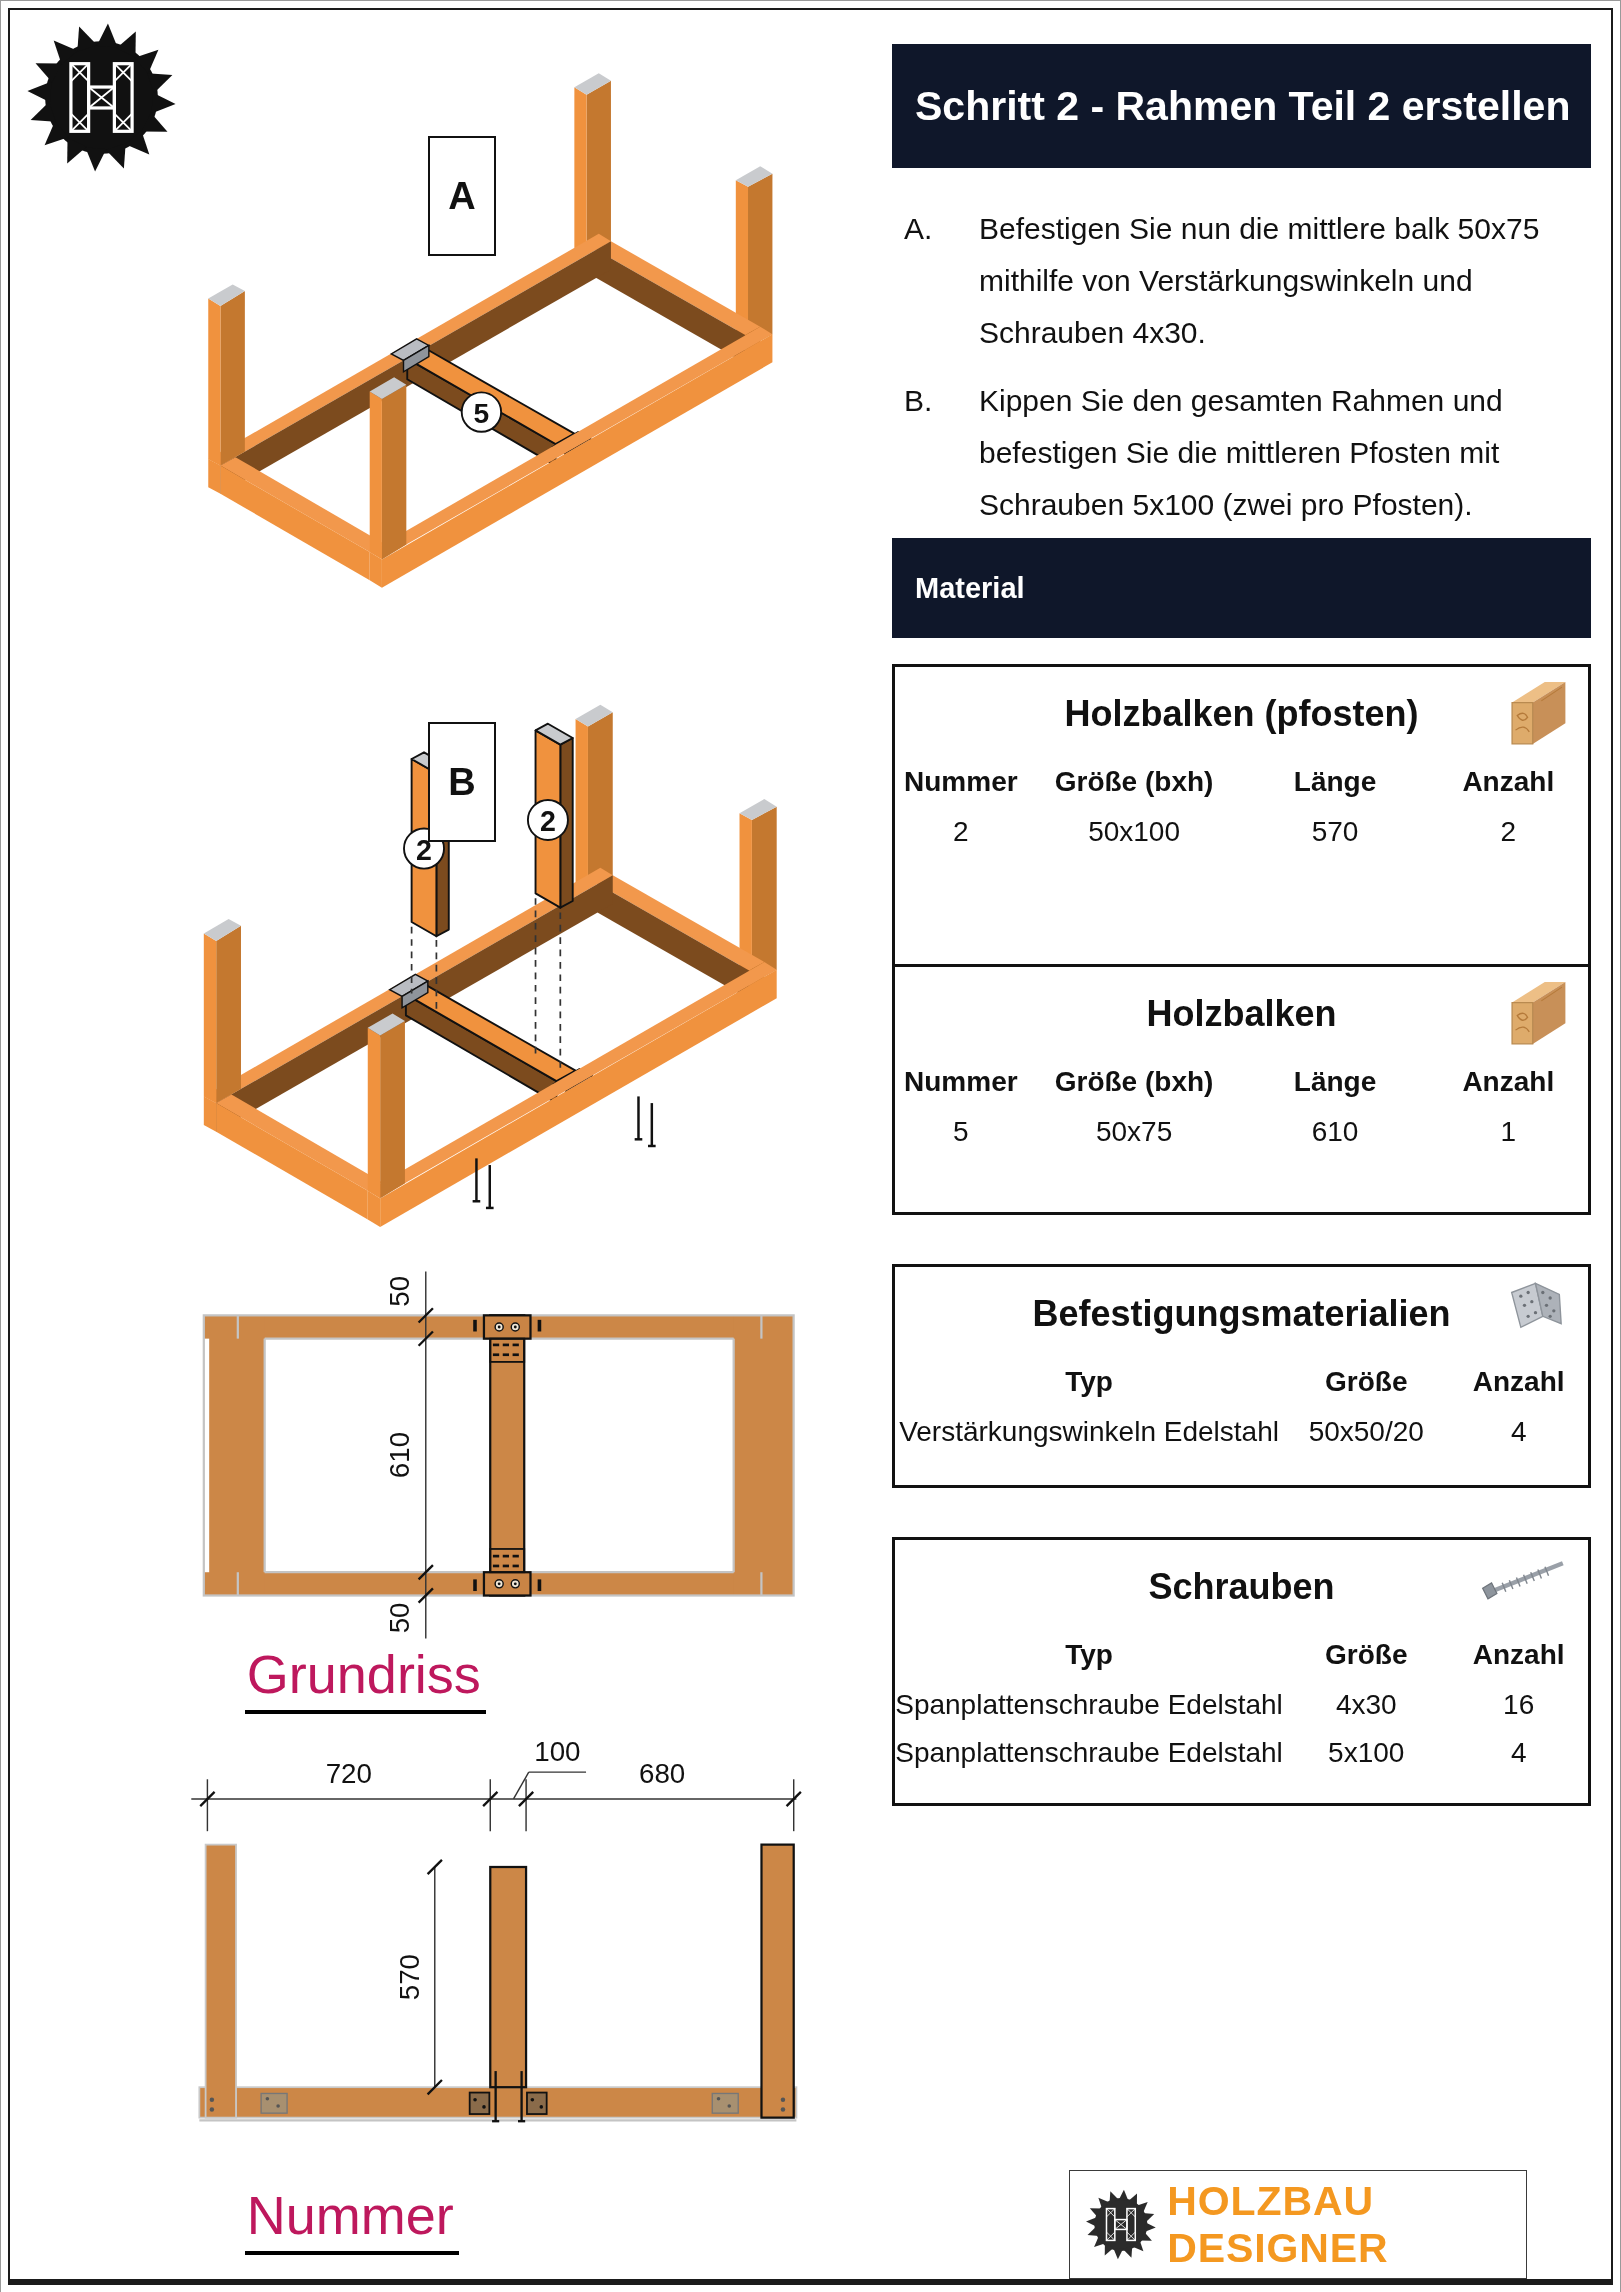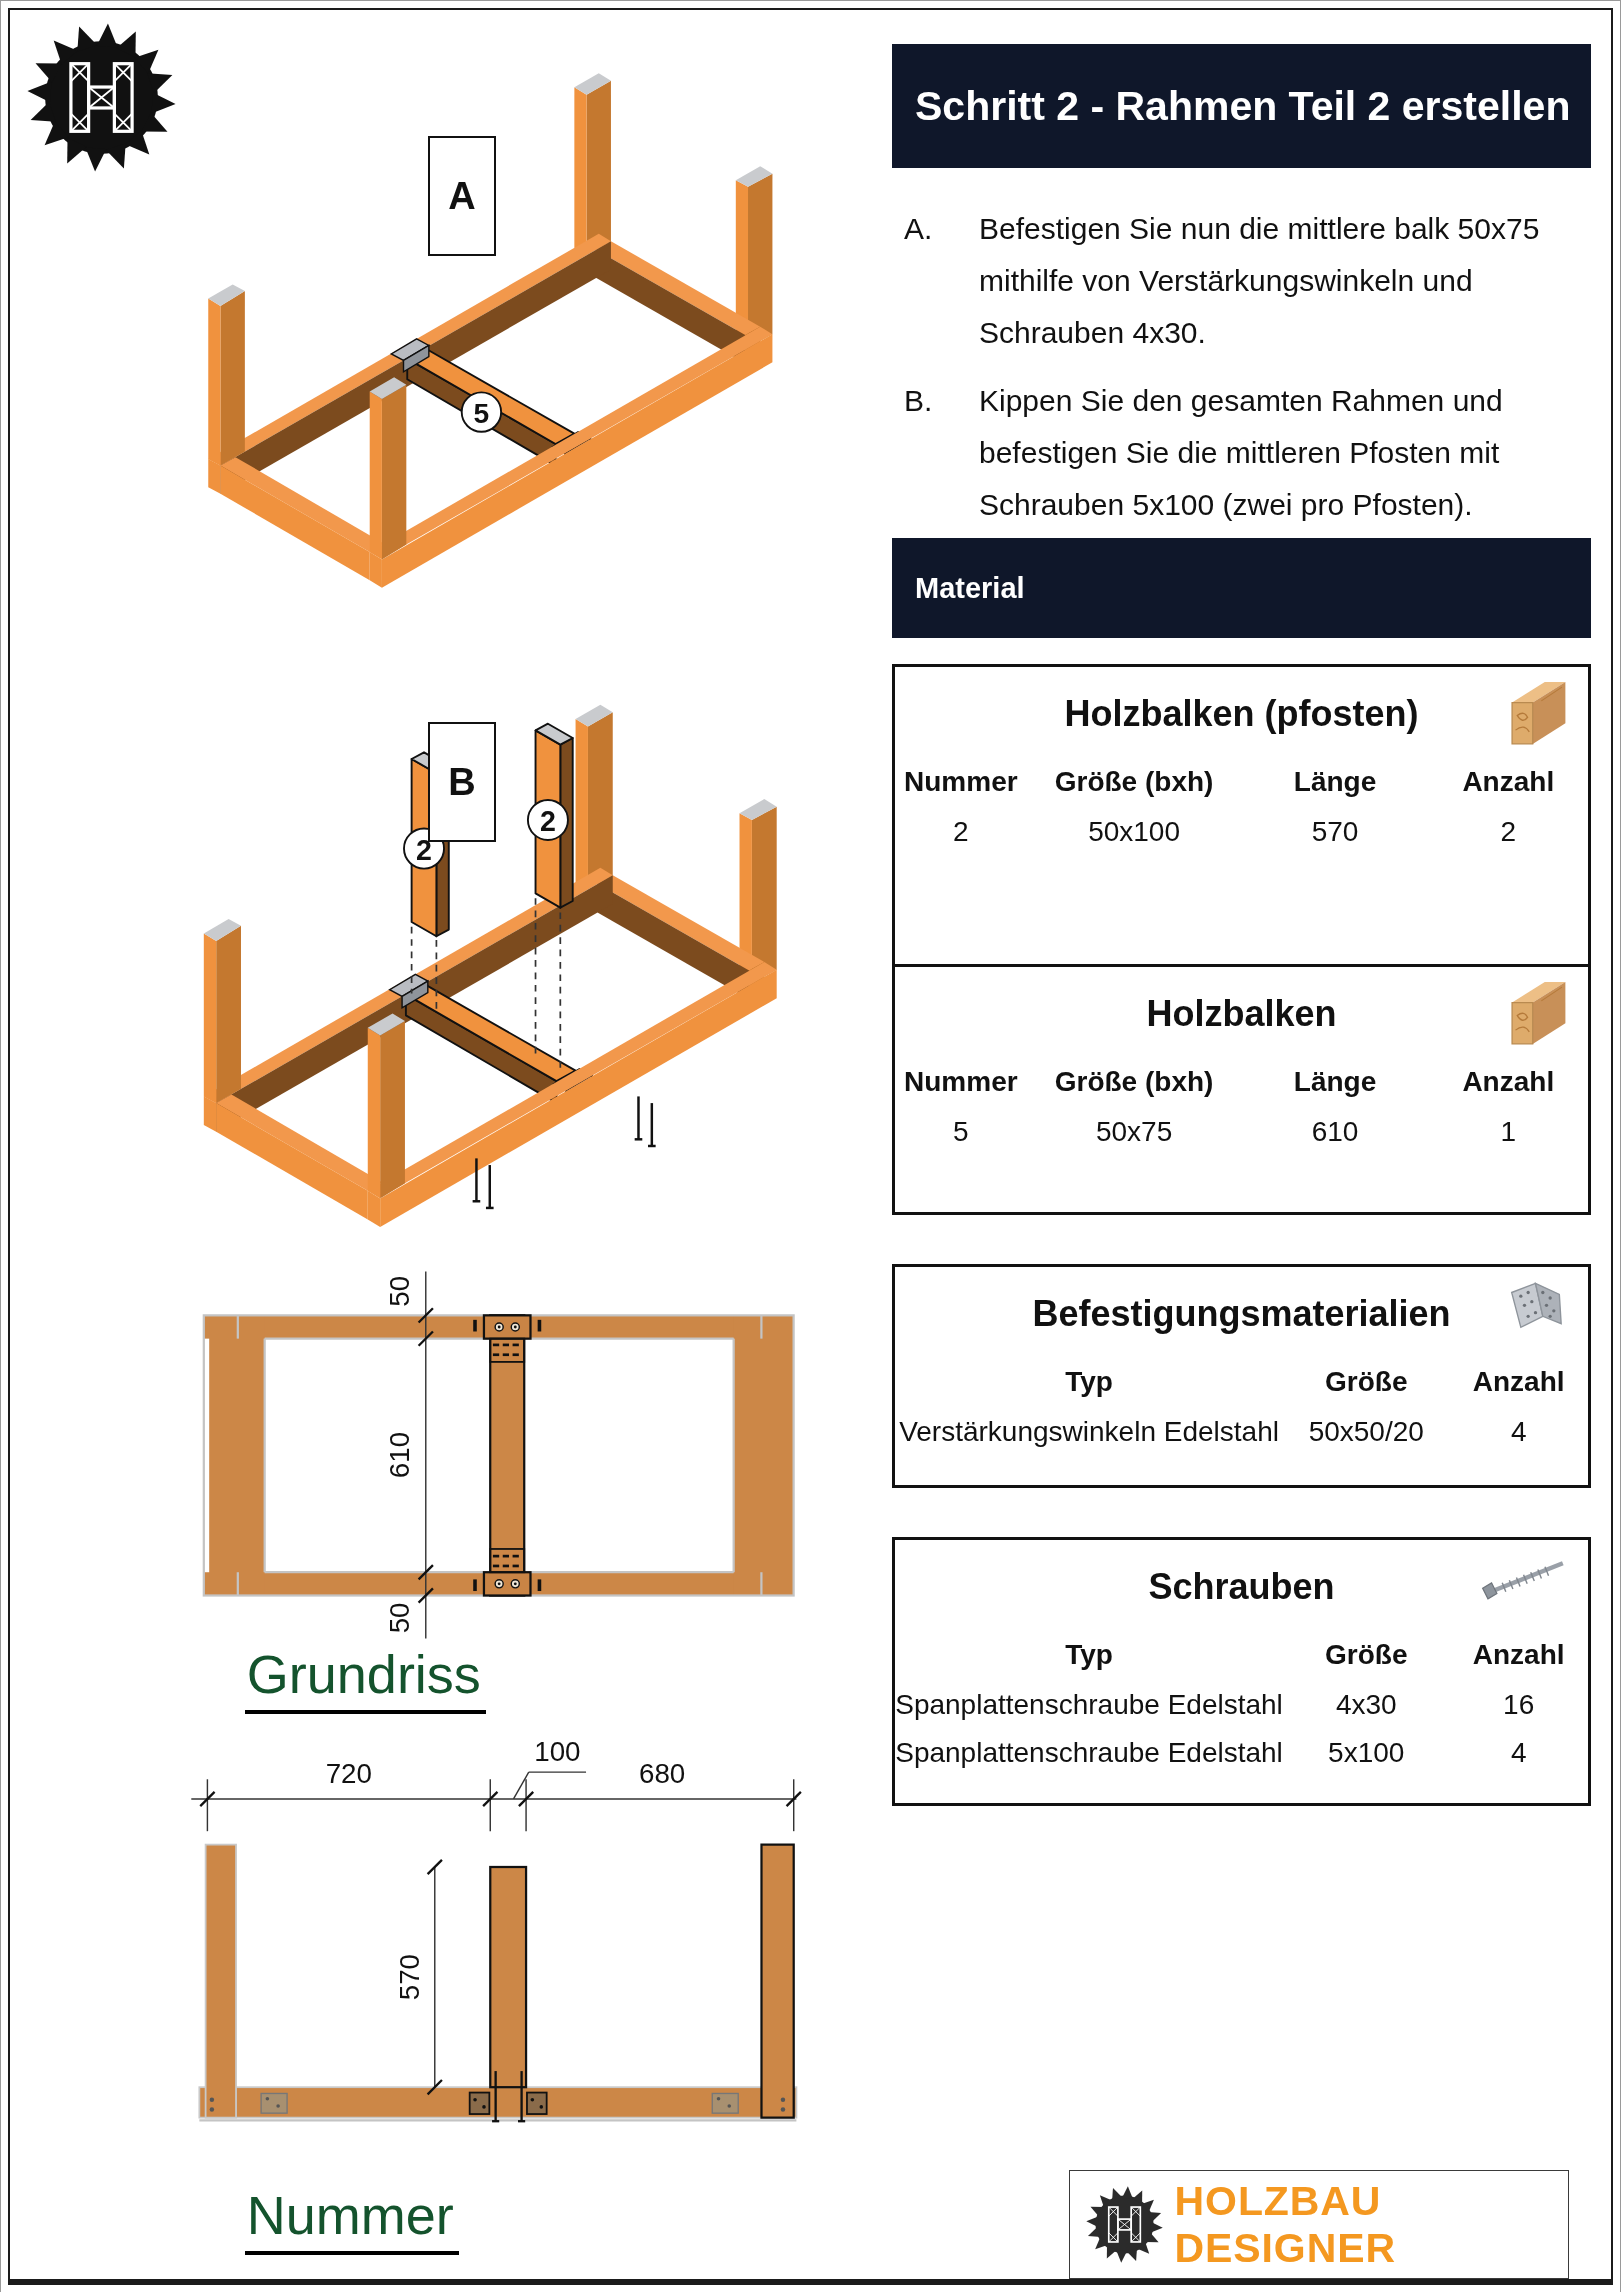--- a/index.html
+++ b/index.html
@@ -23,32 +23,32 @@
   .mt-row{height:48px;font-size:28px;color:#111;}
   .c4 span:nth-child(1){width:19%;text-align:center;}
   .c4 span:nth-child(2){width:31%;text-align:center;}
   .c4 span:nth-child(3){width:27%;text-align:center;}
   .c4 span:nth-child(4){width:23%;text-align:center;}
   .c3 span:nth-child(1){width:56%;text-align:center;}
   .c3 span:nth-child(2){width:24%;text-align:center;}
   .c3 span:nth-child(3){width:20%;text-align:center;}
   
   .diag-label{position:absolute;width:64px;height:116px;border:2.7px solid #111;background:#fff;display:flex;align-items:center;justify-content:center;font-size:38px;font-weight:bold;color:#111;}
-  .dwg-title{position:absolute;font-size:54px;color:#14532d;border-bottom:4.5px solid #000;padding:0 5.4px 5.4px 1.8px;}
+  .dwg-title{position:absolute;font-size:54px;color:#be185d;border-bottom:4.5px solid #000;padding:0 5.4px 5.4px 1.8px;}
   svg text{font-family:"Liberation Sans",sans-serif;}
   .f-bright{fill:#F0923E}.f-top{fill:#F2984C}.f-dark{fill:#7C4B1E}.f-mid{fill:#C4782F}
   .f-cap{fill:#C9CBCE}.f-plan{fill:#CC8747}
   .oln{stroke:#111;stroke-width:2;stroke-linejoin:round;}
   .callout{fill:#fff;stroke:#111;stroke-width:2;}
   .dim{stroke:#333;stroke-width:1.6;fill:none;}
   .tick{stroke:#111;stroke-width:2.6;}
   .gray{stroke:#C4C4C4;stroke-width:2.5;fill:none;}
   .dimtxt{font-size:31px;fill:#111;}
   
-  #brand-box{position:absolute;left:1068px;top:2169px;width:500px;height:109px;border:1.8px solid #3a3a3a;background:#fff;display:flex;align-items:center;padding-left:12.5px;box-sizing:border-box;}
+  #brand-box{position:absolute;left:1068px;top:2169px;width:458px;height:109px;border:1.8px solid #3a3a3a;background:#fff;display:flex;align-items:center;padding-left:12.5px;box-sizing:border-box;}
   #brand-text{font-size:41px;font-weight:bold;color:#F49820;letter-spacing:0.9px;margin-left:9px;}
 </style>
 </head>
 <body>
 
 <div id="page">
   <div id="frame"></div>
 
   <svg width="0" height="0" style="position:absolute" aria-hidden="true">
     <defs>

